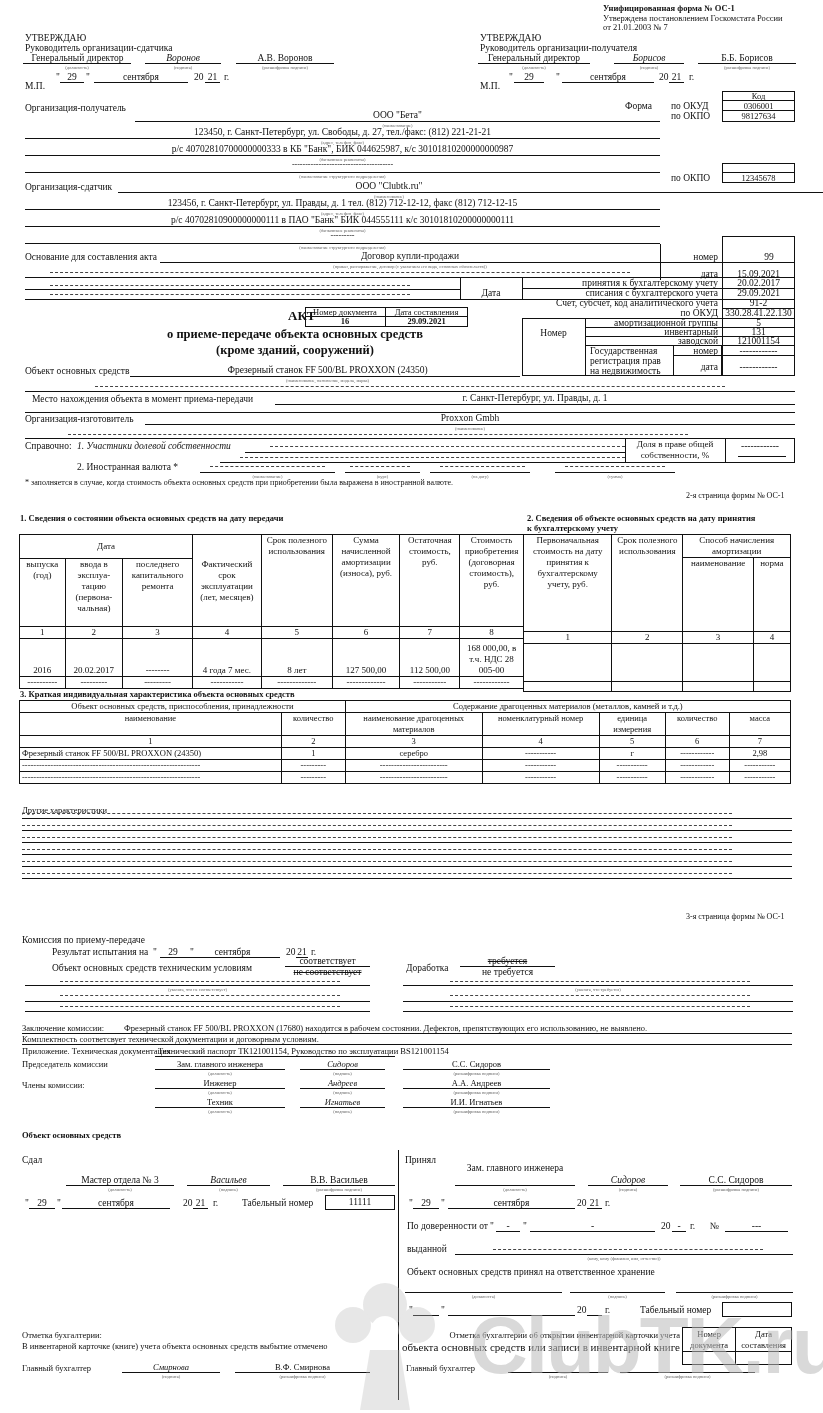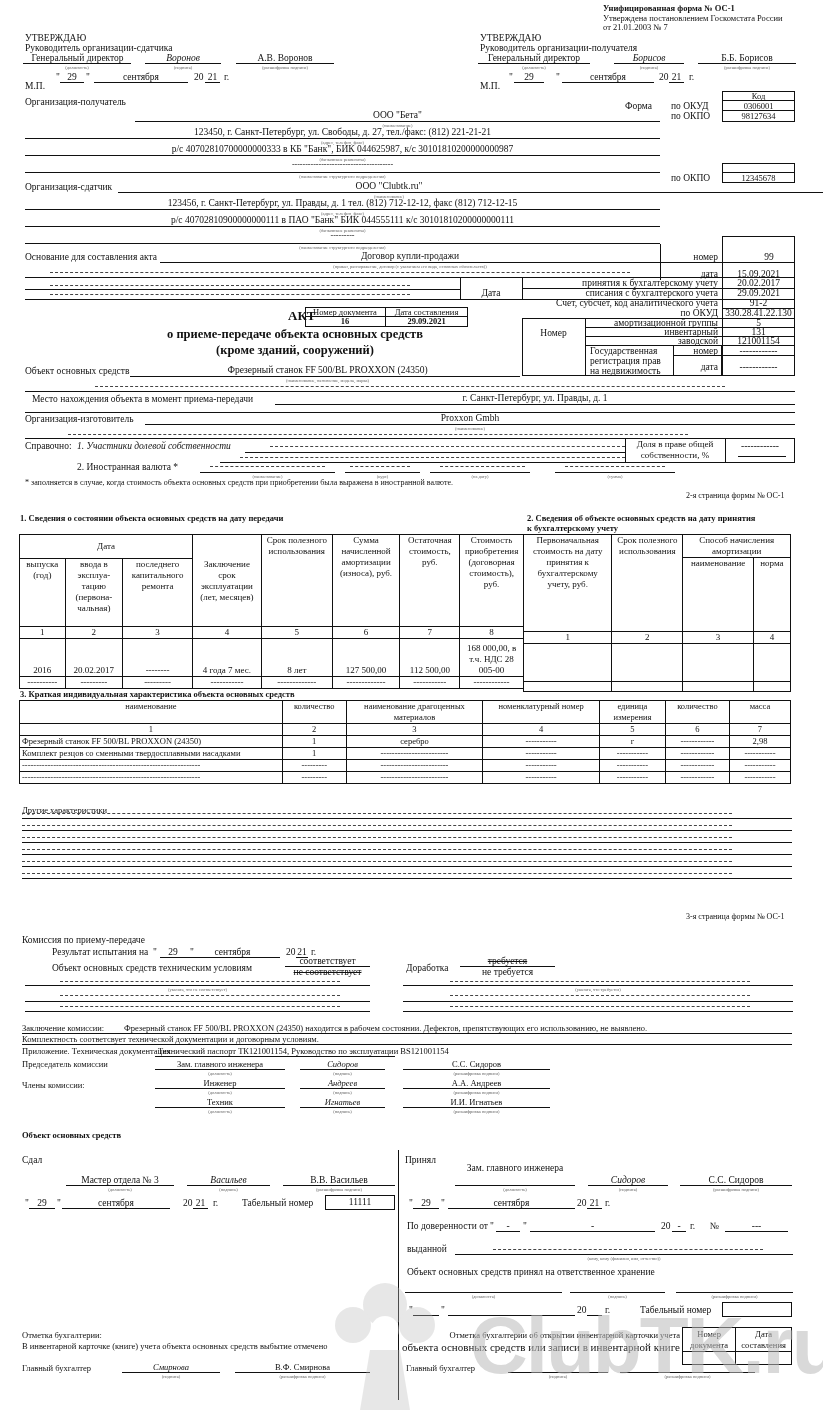--- a/index.html
+++ b/index.html
@@ -74,21 +74,21 @@
 <div class="box" style="left:722px;top:91px;width:73px;height:31px;"></div>
 <div class="ln" style="left:722px;top:100px;width:73px;"></div>
 <div class="ln" style="left:722px;top:110px;width:73px;"></div>
 <div class="a c" style="left:722px;top:91px;width:73px;font-size:8.5px;">Код</div>
 <div class="a c" style="left:722px;top:101px;width:73px;font-size:8.5px;">0306001</div>
 <div class="a c" style="left:722px;top:111px;width:73px;font-size:8.5px;">98127634</div>
 <div class="a" style="left:625px;top:101px;">Форма</div>
 <div class="a" style="left:671px;top:101px;">по ОКУД</div>
 <div class="a" style="left:671px;top:111px;">по ОКПО</div>
 
-<div class="a" style="left:25px;top:97px;">Организация-получатель</div>
+<div class="a" style="left:25px;top:103px;">Организация-получатель</div>
 <div class="a c" style="left:135px;top:110px;width:525px;">ООО "Бета"</div>
 <div class="ln" style="left:135px;top:121px;width:525px;"></div>
 <div class="cap" style="left:135px;top:123px;width:525px;">(наименование)</div>
 <div class="a c" style="left:25px;top:127px;width:635px;">123450, г. Санкт-Петербург, ул. Свободы, д. 27, тел./факс: (812) 221-21-21</div>
 <div class="ln" style="left:25px;top:138px;width:635px;"></div>
 <div class="cap" style="left:25px;top:140px;width:635px;">(адрес, телефон, факс)</div>
 <div class="a c" style="left:25px;top:144px;width:635px;">р/с 40702810700000000333 в КБ "Банк", БИК 044625987, к/с 30101810200000000987</div>
 <div class="ln" style="left:25px;top:155px;width:635px;"></div>
 <div class="cap" style="left:25px;top:157px;width:635px;">(банковские реквизиты)</div>
 <div class="a c" style="left:25px;top:160px;width:635px;font-size:8px;">--------------------------------------</div>
@@ -224,21 +224,21 @@
 <div class="cap" style="left:555px;top:474px;width:120px;">(сумма)</div>
 <div class="a" style="left:25px;top:478px;font-size:8px;">* заполняется в случае, когда стоимость объекта основных средств при приобретении была выражена в иностранной валюте.</div>
 
 <div class="a" style="left:686px;top:491px;font-size:8px;">2-я страница формы № ОС-1</div>
 
 <div class="a b" style="left:20px;top:513px;font-size:8.5px;">1. Сведения о состоянии объекта основных средств на дату передачи</div>
 <table class="t" style="left:19px;top:534px;width:505px;">
   <tbody>
       <tr style="height:24px;">
     <td colspan="3">Дата</td>
-    <td rowspan="2" style="width:63px;">Заключение срок эксплуатации (лет, месяцев)</td>
+    <td rowspan="2" style="width:63px;">Фактический срок эксплуатации (лет, месяцев)</td>
     <td rowspan="2" style="width:65px;vertical-align:top;">Срок полезного использования</td>
     <td rowspan="2" style="width:62px;vertical-align:top;">Сумма начисленной амортизации (износа), руб.</td>
     <td rowspan="2" style="width:54px;vertical-align:top;">Остаточная стоимость, руб.</td>
     <td rowspan="2" style="width:58px;vertical-align:top;">Стоимость приобретения (договорная стоимость), руб.</td>
   </tr>
   <tr style="height:68px;">
     <td style="width:40px;vertical-align:top;">выпуска (год)</td>
     <td style="width:52px;vertical-align:top;">ввода в эксплуа-тацию (первона-чальная)</td>
     <td style="width:64px;vertical-align:top;">последнего капитального ремонта</td>
   </tr>
@@ -306,20 +306,24 @@
         <td></td>
         <td></td>
         <td></td>
       </tr>
 </tbody>
   </table>
 
 <div class="a b" style="left:20px;top:689px;font-size:8.5px;">3. Краткая индивидуальная характеристика объекта основных средств</div>
 <table class="t" style="left:19px;top:700px;width:772px;font-size:8.5px;">
   <tbody>
+      <tr style="height:10px;">
+    <td colspan="2">Объект основных средств, приспособления, принадлежности</td>
+    <td colspan="5">Содержание драгоценных материалов (металлов, камней и т.д.)</td>
+  </tr>
   <tr style="height:20px;" id="s3-head">
         <td style="width: 290px; vertical-align: top;">наименование</td>
         <td style="width: 62px; vertical-align: top;">количество</td>
         <td style="width: 145px; vertical-align: top;">наименование драгоценных материалов</td>
         <td style="width: 120px; vertical-align: top;">номенклатурный номер</td>
         <td style="width: 65px; vertical-align: top;">единица измерения</td>
         <td style="width: 62px; vertical-align: top;">количество</td>
         <td style="width: 62px; vertical-align: top;">масса</td>
       </tr>
   <tr style="height:10px;" id="s3-nums">
@@ -334,29 +338,20 @@
   </tbody>
     <tbody id="s3-body">
       <tr style="height: 10px;">
         <td style="text-align: left;">Фрезерный станок FF 500/BL PROXXON (24350)</td>
         <td>1</td>
         <td>серебро</td>
         <td>-----------</td>
         <td>г</td>
         <td>------------</td>
         <td>2,98</td>
-      </tr>
-      <tr style="height: 10px;">
-        <td style="text-align: left;">Комплект резцов со сменными твердосплавными насадками</td>
-        <td>1</td>
-        <td>------------------------</td>
-        <td>-----------</td>
-        <td>-----------</td>
-        <td>------------</td>
-        <td>-----------</td>
       </tr>
       <tr style="height: 10px;">
         <td style="text-align: left;">---------------------------------------------------------------</td>
         <td>---------</td>
         <td>------------------------</td>
         <td>-----------</td>
         <td>-----------</td>
         <td>------------</td>
         <td>-----------</td>
       </tr>
@@ -421,21 +416,21 @@
 
 <div class="dl" style="left:450px;top:981px;width:300px;"></div>
 <div class="ln" style="left:403px;top:985px;width:390px;"></div>
 <div class="cap" style="left:403px;top:987px;width:390px;">(указать, что требуется)</div>
 <div class="dl" style="left:450px;top:995px;width:300px;"></div>
 <div class="ln" style="left:403px;top:1001px;width:390px;"></div>
 <div class="dl" style="left:450px;top:1006px;width:300px;"></div>
 <div class="ln" style="left:403px;top:1011px;width:390px;"></div>
 
 <div class="a" style="left:22px;top:1023px;font-size:8.5px;">Заключение комиссии:</div>
-<div class="a" style="left:124px;top:1023px;font-size:8.5px;">Фрезерный станок FF 500/BL PROXXON (24350) находится в рабочем состоянии. Дефектов, препятствующих его использованию, не выявлено.</div>
+<div class="a" style="left:124px;top:1023px;font-size:8.5px;">Фрезерный станок FF 500/BL PROXXON (17680) находится в рабочем состоянии. Дефектов, препятствующих его использованию, не выявлено.</div>
 <div class="ln" style="left:22px;top:1033px;width:770px;"></div>
 <div class="a" style="left:22px;top:1034px;font-size:8.5px;">Комплектность соответсвует технической документации и договорным условиям.</div>
 <div class="ln" style="left:22px;top:1044px;width:770px;"></div>
 <div class="a" style="left:22px;top:1046px;font-size:8.5px;">Приложение. Техническая документация</div>
 <div class="a" style="left:158px;top:1046px;font-size:8.5px;">Технический паспорт  ТК121001154, Руководство по эксплуатации BS121001154</div>
 <div class="ln" style="left:155px;top:1056px;width:240px;"></div>
 
 <div class="a" style="left:22px;top:1059px;font-size:8.5px;">Председатель комиссии</div>
 <div class="a" style="left:22px;top:1080px;font-size:8.5px;">Члены комиссии:</div>
 <div id="commission-sigs">

